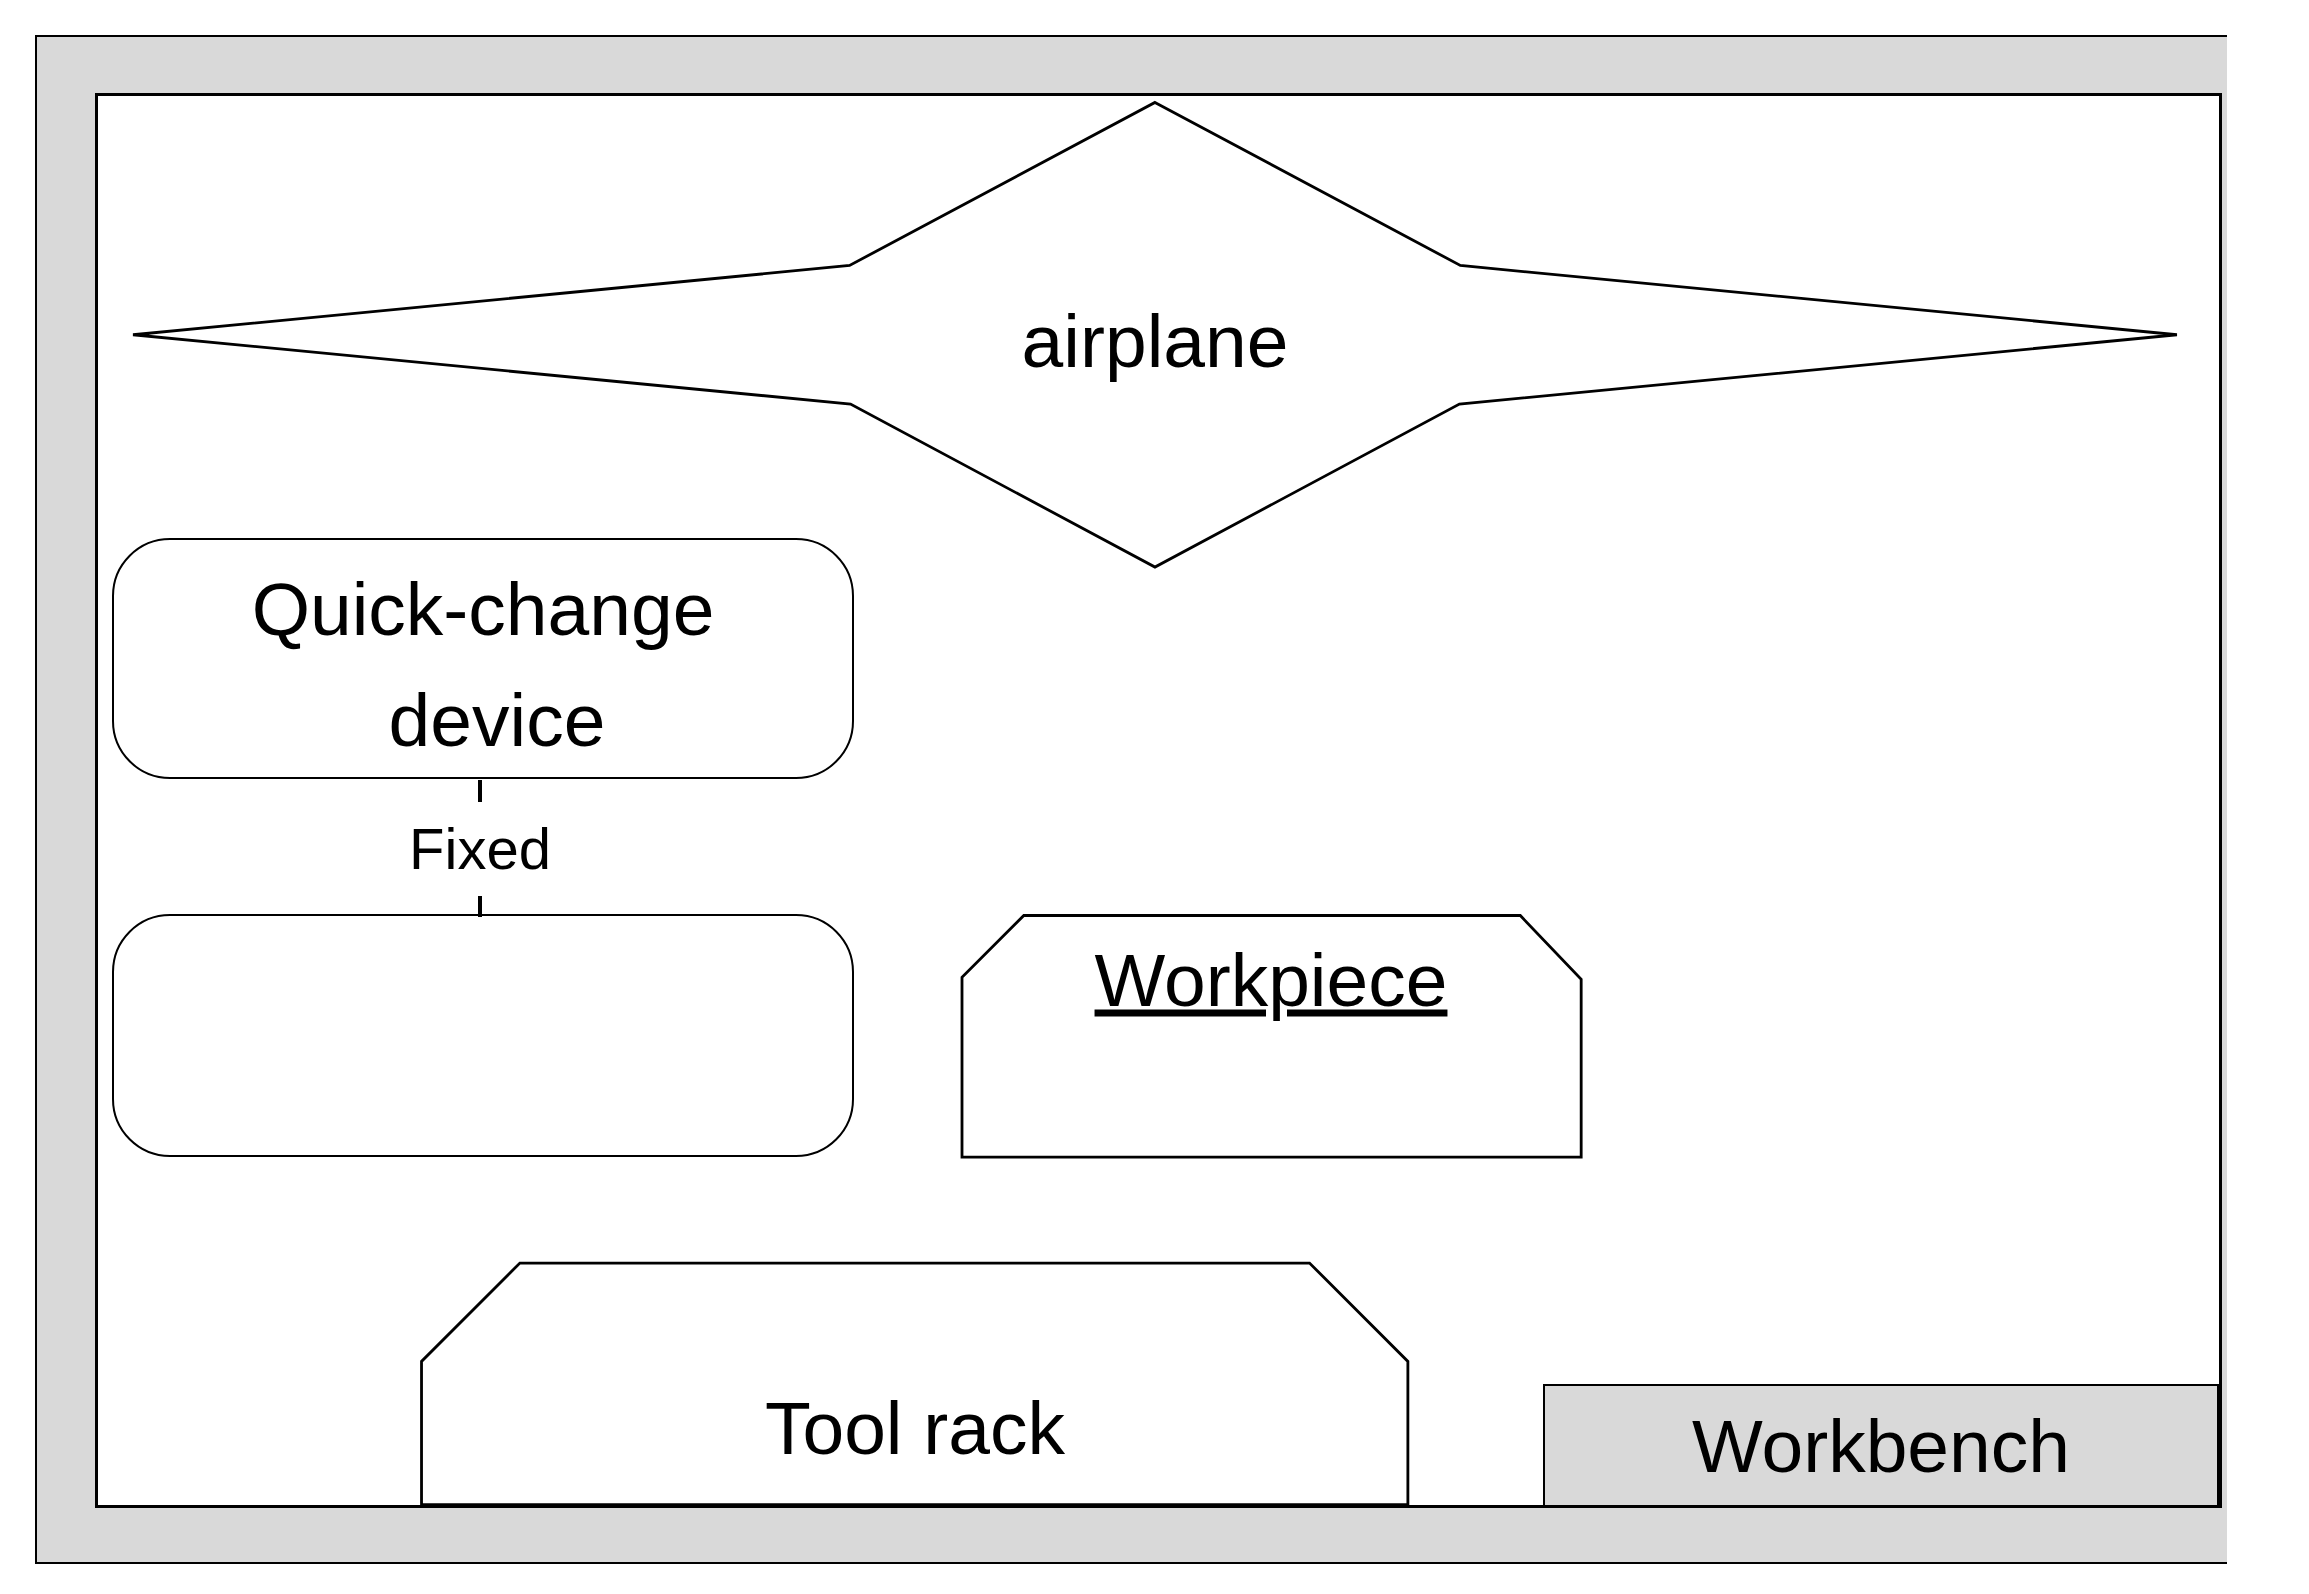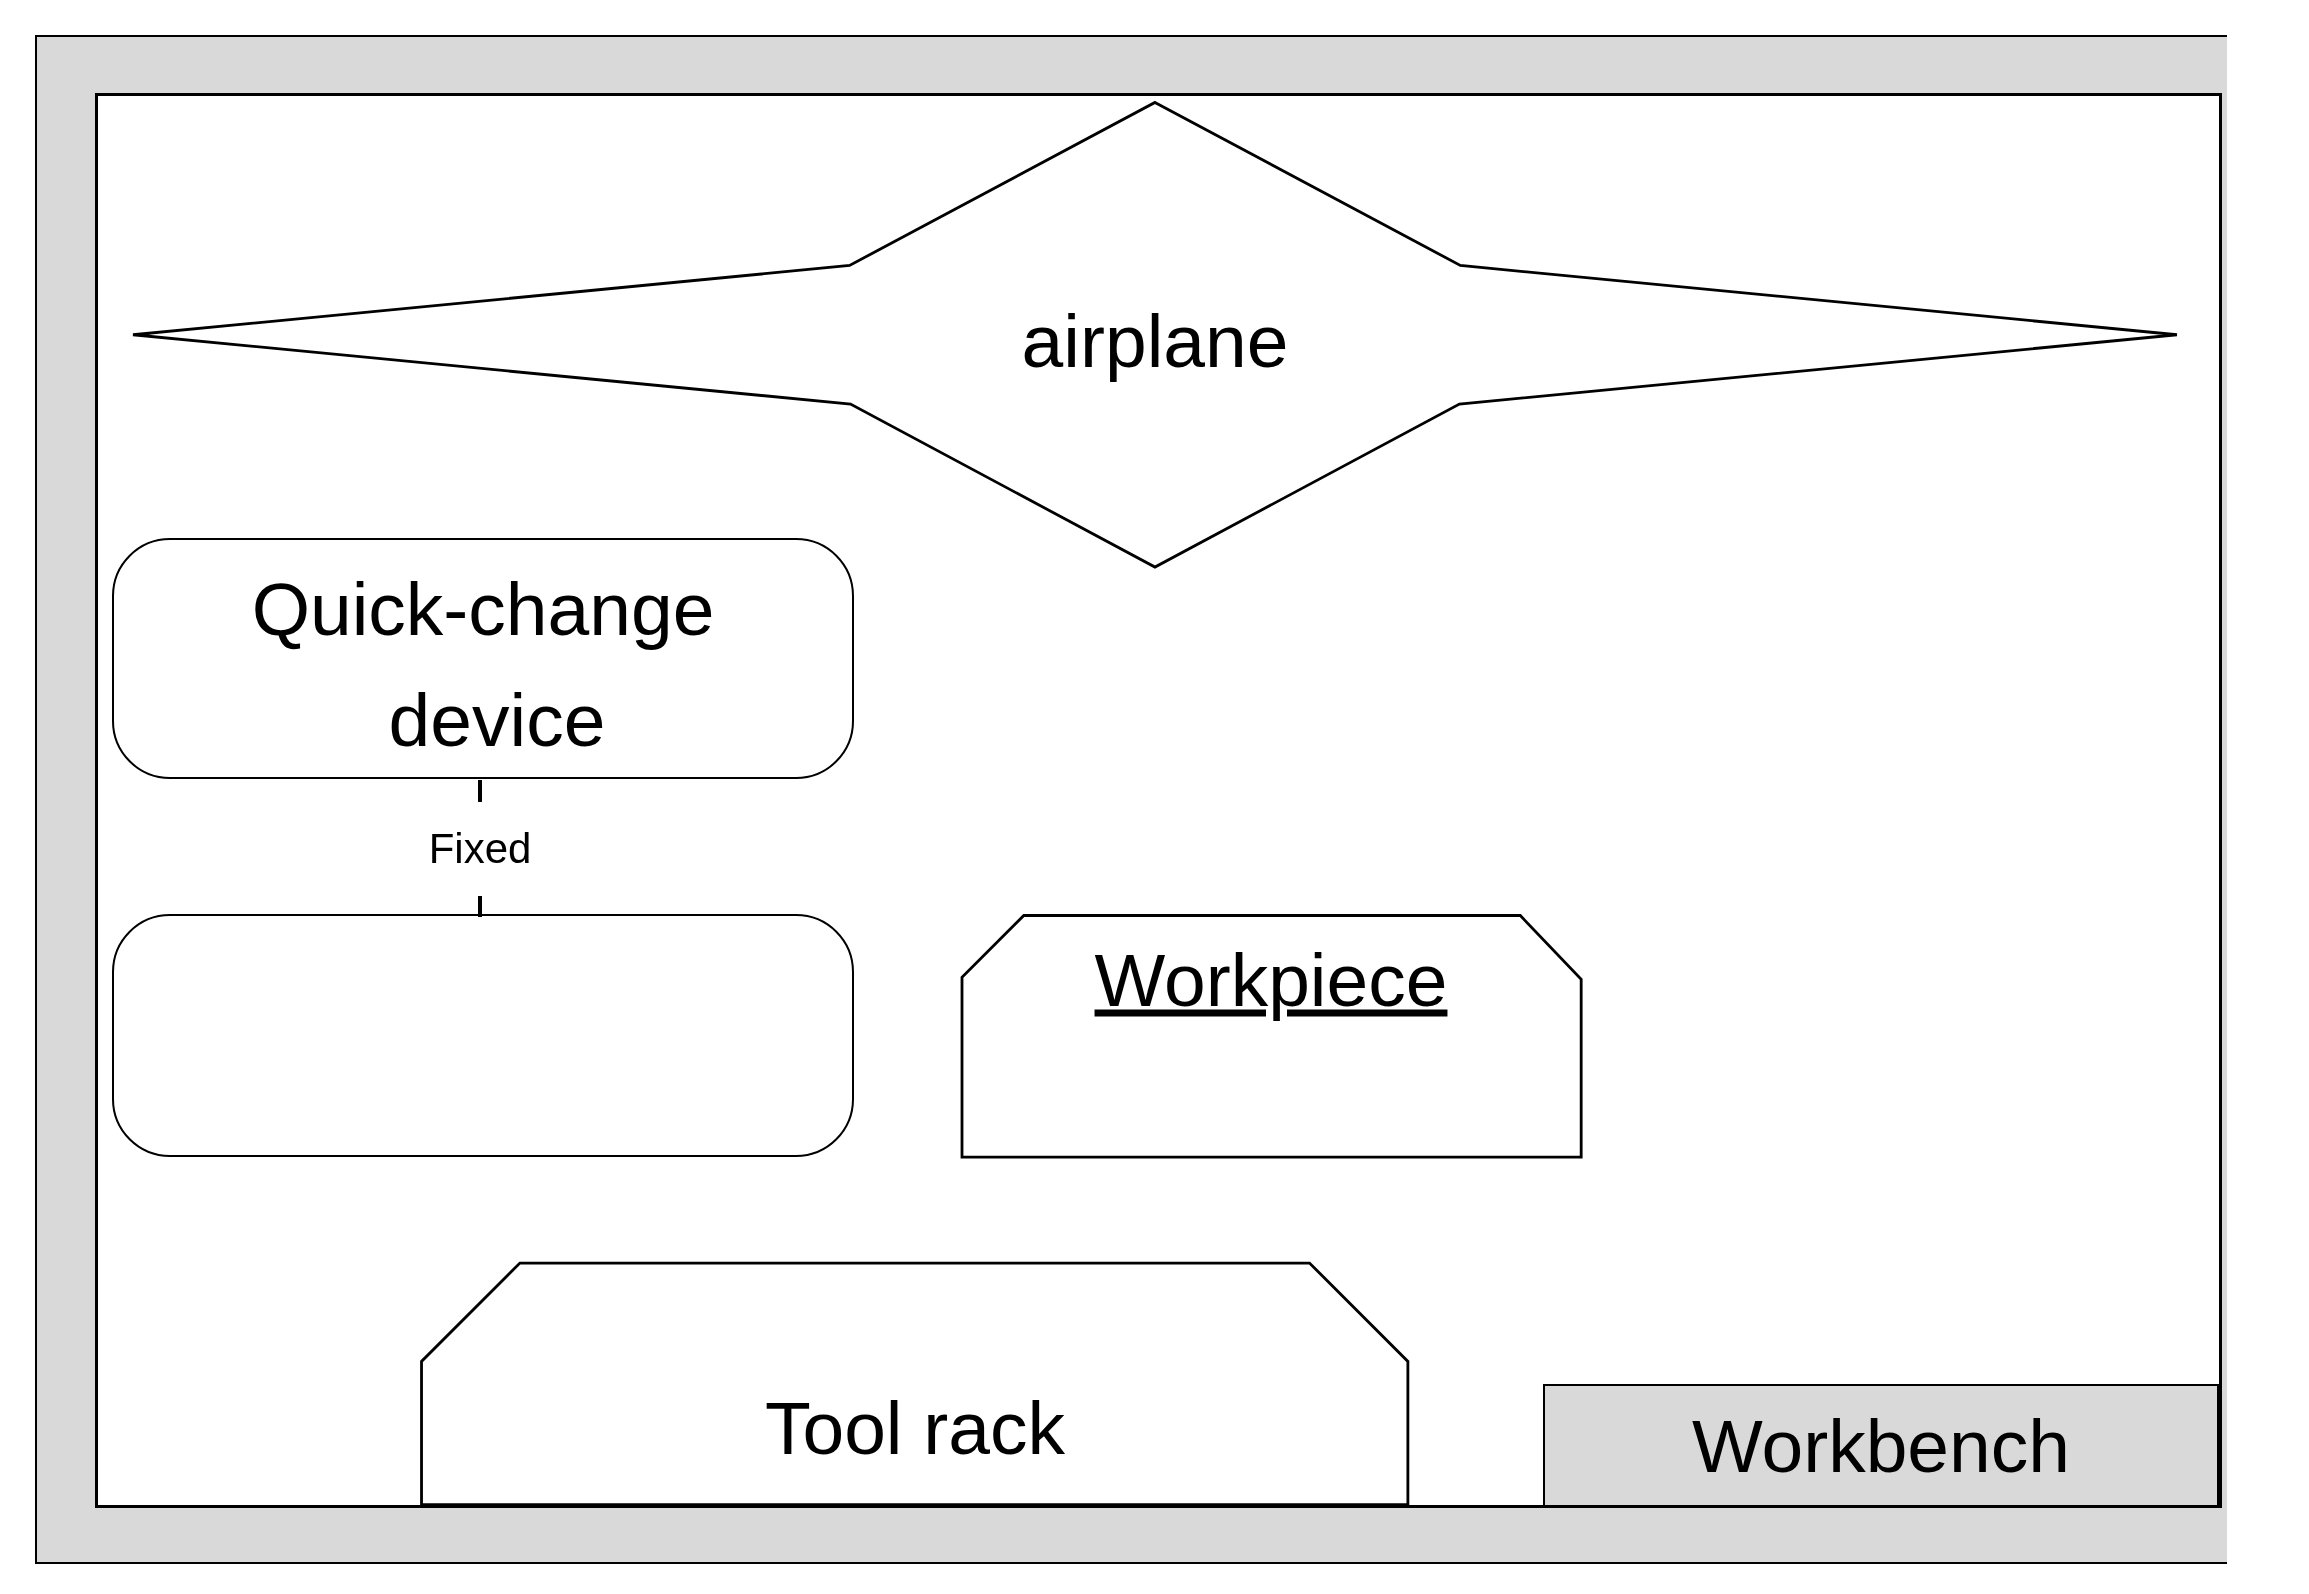--- a/index.html
+++ b/index.html
@@ -79,21 +79,21 @@
   #qc-label-line2{ left:497px; top:720px; }
   #ur3-label{ left:483px; top:1037px; }
   #wp-label-line1{ left:1271px; top:980px;text-decoration:underline; }
   #wp-label-line2{ left:1271px; top:1094px; }
   #toolrack-label{ left:915px; top:1428px; }
   #workbench-label{ left:1881px; top:1446px; }
   #fixed-label{
     position:absolute;
     left:480px; top:849px;
     transform:translate(-50%,-50%);
-    font-size:42px;
+    font-size:58px;
     line-height:1;
     white-space:nowrap;
     background:var(--shape-fill);
     padding:0 5.6px;
   }
   .dash-seg{
     position:absolute;
     width:3.7px;
     background:var(--line);
   }

